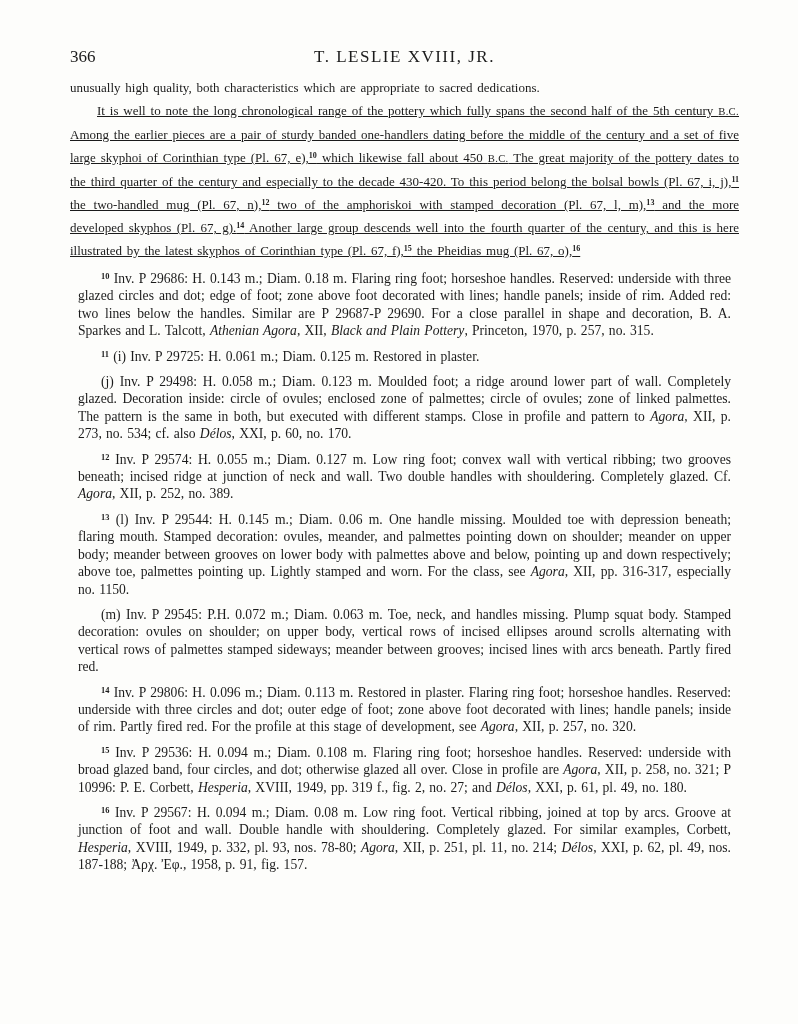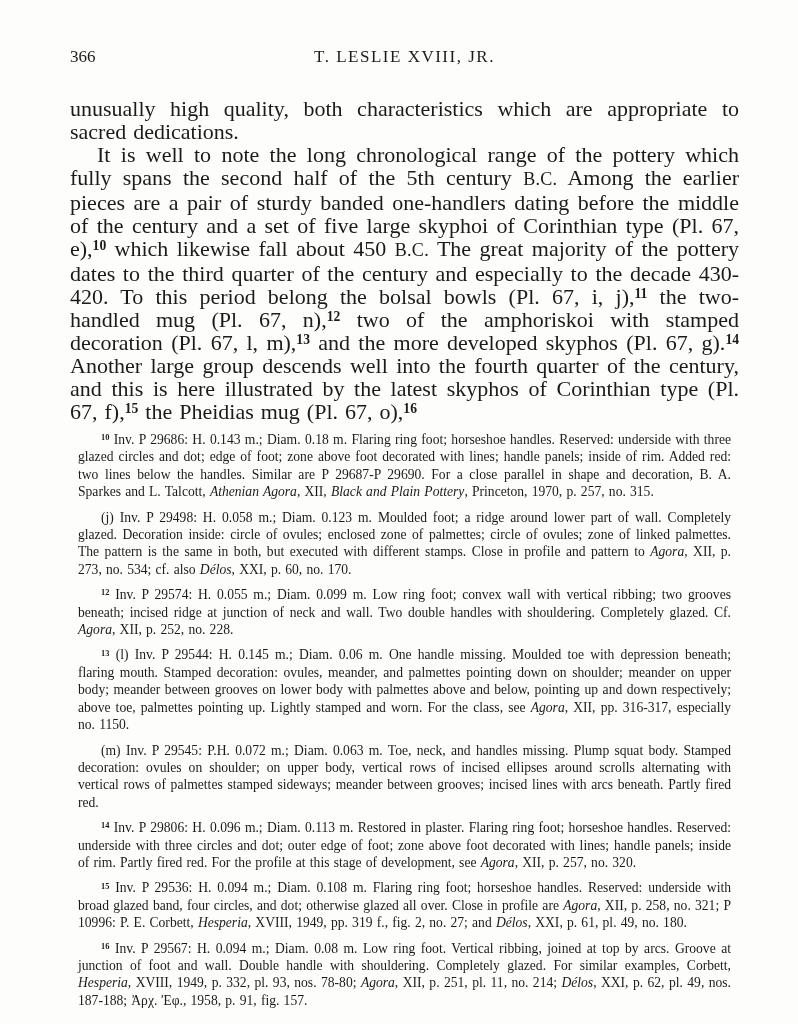--- a/index.html
+++ b/index.html
@@ -28,32 +28,33 @@
   .page-number {
     position: absolute;
     left: 0;
     top: 0;
   }
   .running-head {
     text-align: center;
     letter-spacing: 1.5px;
   }
   .body-text {
-    margin-top: 29px;
-    font-size: 22px;
+    margin-top: 8px;
+    font-size: 13px;
     line-height: 23px;
     text-align: justify;
   }
   .body-text .para {
     margin: 0;
     text-indent: 0;
     word-spacing: 1.5px;
   }
   .body-text .para.indent {
     text-indent: 27px;
+    text-decoration: underline;
   }
   .footnotes {
     margin-top: 4px;
     font-size: 13.6px;
     line-height: 17.4px;
     text-align: justify;
   }
   .footnotes .para {
     margin: 8px;
     text-indent: 23px;
@@ -77,21 +78,22 @@
   <div class="page-header">
     <span class="page-number">366</span>
     <div class="running-head">T. LESLIE XVIII, JR.</div>
   </div>
   <div class="body-text">
       <div class="para"><span>unusually high quality, both characteristics which are appropriate to sacred dedications.</span></div>
       <div class="para indent"><span>It is well to note the long chronological range of the pottery which fully spans the second half of the 5th century </span><span class="sc">B.C.</span><span> Among the earlier pieces are a pair of sturdy banded one-handlers dating before the middle of the century and a set of five large skyphoi of Corinthian type (Pl. 67, e),</span><sup>10</sup><span> which likewise fall about 450 </span><span class="sc">B.C.</span><span> The great majority of the pottery dates to the third quarter of the century and especially to the decade 430-420. To this period belong the bolsal bowls (Pl. 67, i, j),</span><sup>11</sup><span> the two-handled mug (Pl. 67, n),</span><sup>12</sup><span> two of the amphoriskoi with stamped decoration (Pl. 67, l, m),</span><sup>13</sup><span> and the more developed skyphos (Pl. 67, g).</span><sup>14</sup><span> Another large group descends well into the fourth quarter of the century, and this is here illustrated by the latest skyphos of Corinthian type (Pl. 67, f),</span><sup>15</sup><span> the Pheidias mug (Pl. 67, o),</span><sup>16</sup></div>
     </div>
   <div class="footnotes">
       <div class="para"><sup>10</sup><span> Inv. P 29686: H. 0.143 m.; Diam. 0.18 m. Flaring ring foot; horseshoe handles. Reserved: underside with three glazed circles and dot; edge of foot; zone above foot decorated with lines; handle panels; inside of rim. Added red: two lines below the handles. Similar are P 29687-P 29690. For a close parallel in shape and decoration, B. A. Sparkes and L. Talcott, </span><span class="i">Athenian Agora</span><span>, XII, </span><span class="i">Black and Plain Pottery</span><span>, Princeton, 1970, p. 257, no. 315.</span></div>
+      <div class="para"><sup>11</sup><span> (i) Inv. P 29725: H. 0.061 m.; Diam. 0.125 m. Restored in plaster.</span></div>
       <div class="para"><span>(j) Inv. P 29498: H. 0.058 m.; Diam. 0.123 m. Moulded foot; a ridge around lower part of wall. Completely glazed. Decoration inside: circle of ovules; enclosed zone of palmettes; circle of ovules; zone of linked palmettes. The pattern is the same in both, but executed with different stamps. Close in profile and pattern to </span><span class="i">Agora</span><span>, XII, p. 273, no. 534; cf. also </span><span class="i">Délos</span><span>, XXI, p. 60, no. 170.</span></div>
-      <div class="para"><sup>12</sup><span> Inv. P 29574: H. 0.055 m.; Diam. 0.099 m. Low ring foot; convex wall with vertical ribbing; two grooves beneath; incised ridge at junction of neck and wall. Two double handles with shouldering. Completely glazed. Cf. </span><span class="i">Agora</span><span>, XII, p. 252, no. 228.</span></div>
+      <div class="para"><sup>12</sup><span> Inv. P 29574: H. 0.055 m.; Diam. 0.127 m. Low ring foot; convex wall with vertical ribbing; two grooves beneath; incised ridge at junction of neck and wall. Two double handles with shouldering. Completely glazed. Cf. </span><span class="i">Agora</span><span>, XII, p. 252, no. 389.</span></div>
       <div class="para"><sup>13</sup><span> (l) Inv. P 29544: H. 0.145 m.; Diam. 0.06 m. One handle missing. Moulded toe with depression beneath; flaring mouth. Stamped decoration: ovules, meander, and palmettes pointing down on shoulder; meander on upper body; meander between grooves on lower body with palmettes above and below, pointing up and down respectively; above toe, palmettes pointing up. Lightly stamped and worn. For the class, see </span><span class="i">Agora</span><span>, XII, pp. 316-317, especially no. 1150.</span></div>
       <div class="para"><span>(m) Inv. P 29545: P.H. 0.072 m.; Diam. 0.063 m. Toe, neck, and handles missing. Plump squat body. Stamped decoration: ovules on shoulder; on upper body, vertical rows of incised ellipses around scrolls alternating with vertical rows of palmettes stamped sideways; meander between grooves; incised lines with arcs beneath. Partly fired red.</span></div>
       <div class="para"><sup>14</sup><span> Inv. P 29806: H. 0.096 m.; Diam. 0.113 m. Restored in plaster. Flaring ring foot; horseshoe handles. Reserved: underside with three circles and dot; outer edge of foot; zone above foot decorated with lines; handle panels; inside of rim. Partly fired red. For the profile at this stage of development, see </span><span class="i">Agora</span><span>, XII, p. 257, no. 320.</span></div>
       <div class="para"><sup>15</sup><span> Inv. P 29536: H. 0.094 m.; Diam. 0.108 m. Flaring ring foot; horseshoe handles. Reserved: underside with broad glazed band, four circles, and dot; otherwise glazed all over. Close in profile are </span><span class="i">Agora</span><span>, XII, p. 258, no. 321; P 10996: P. E. Corbett, </span><span class="i">Hesperia</span><span>, XVIII, 1949, pp. 319 f., fig. 2, no. 27; and </span><span class="i">Délos</span><span>, XXI, p. 61, pl. 49, no. 180.</span></div>
       <div class="para"><sup>16</sup><span> Inv. P 29567: H. 0.094 m.; Diam. 0.08 m. Low ring foot. Vertical ribbing, joined at top by arcs. Groove at junction of foot and wall. Double handle with shouldering. Completely glazed. For similar examples, Corbett, </span><span class="i">Hesperia</span><span>, XVIII, 1949, p. 332, pl. 93, nos. 78-80; </span><span class="i">Agora</span><span>, XII, p. 251, pl. 11, no. 214; </span><span class="i">Délos</span><span>, XXI, p. 62, pl. 49, nos. 187-188; Ἀρχ. Ἐφ., 1958, p. 91, fig. 157.</span></div>
     </div>
 </div>
 
 </body></html>

